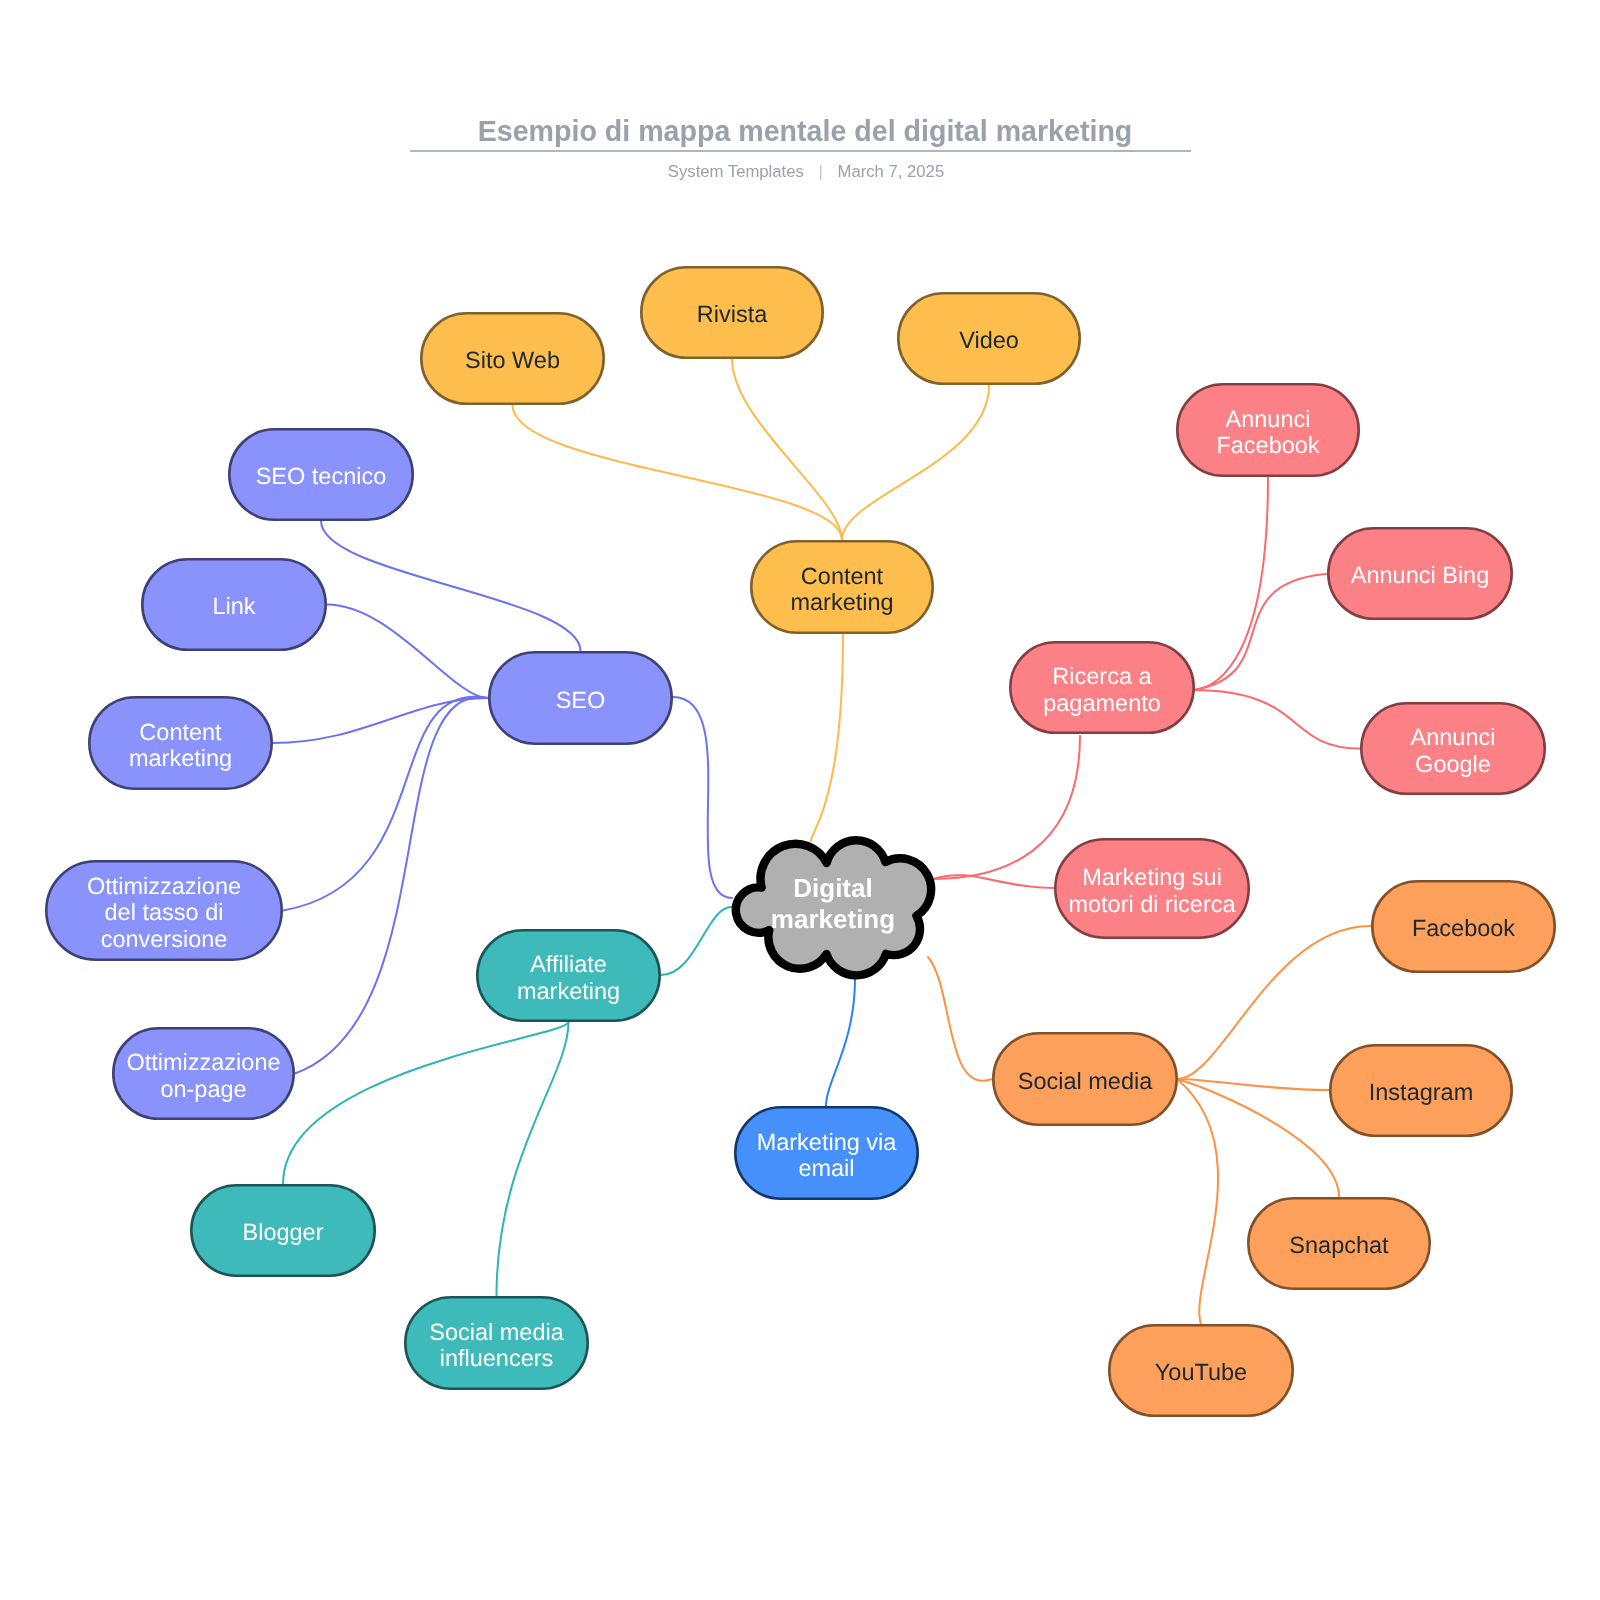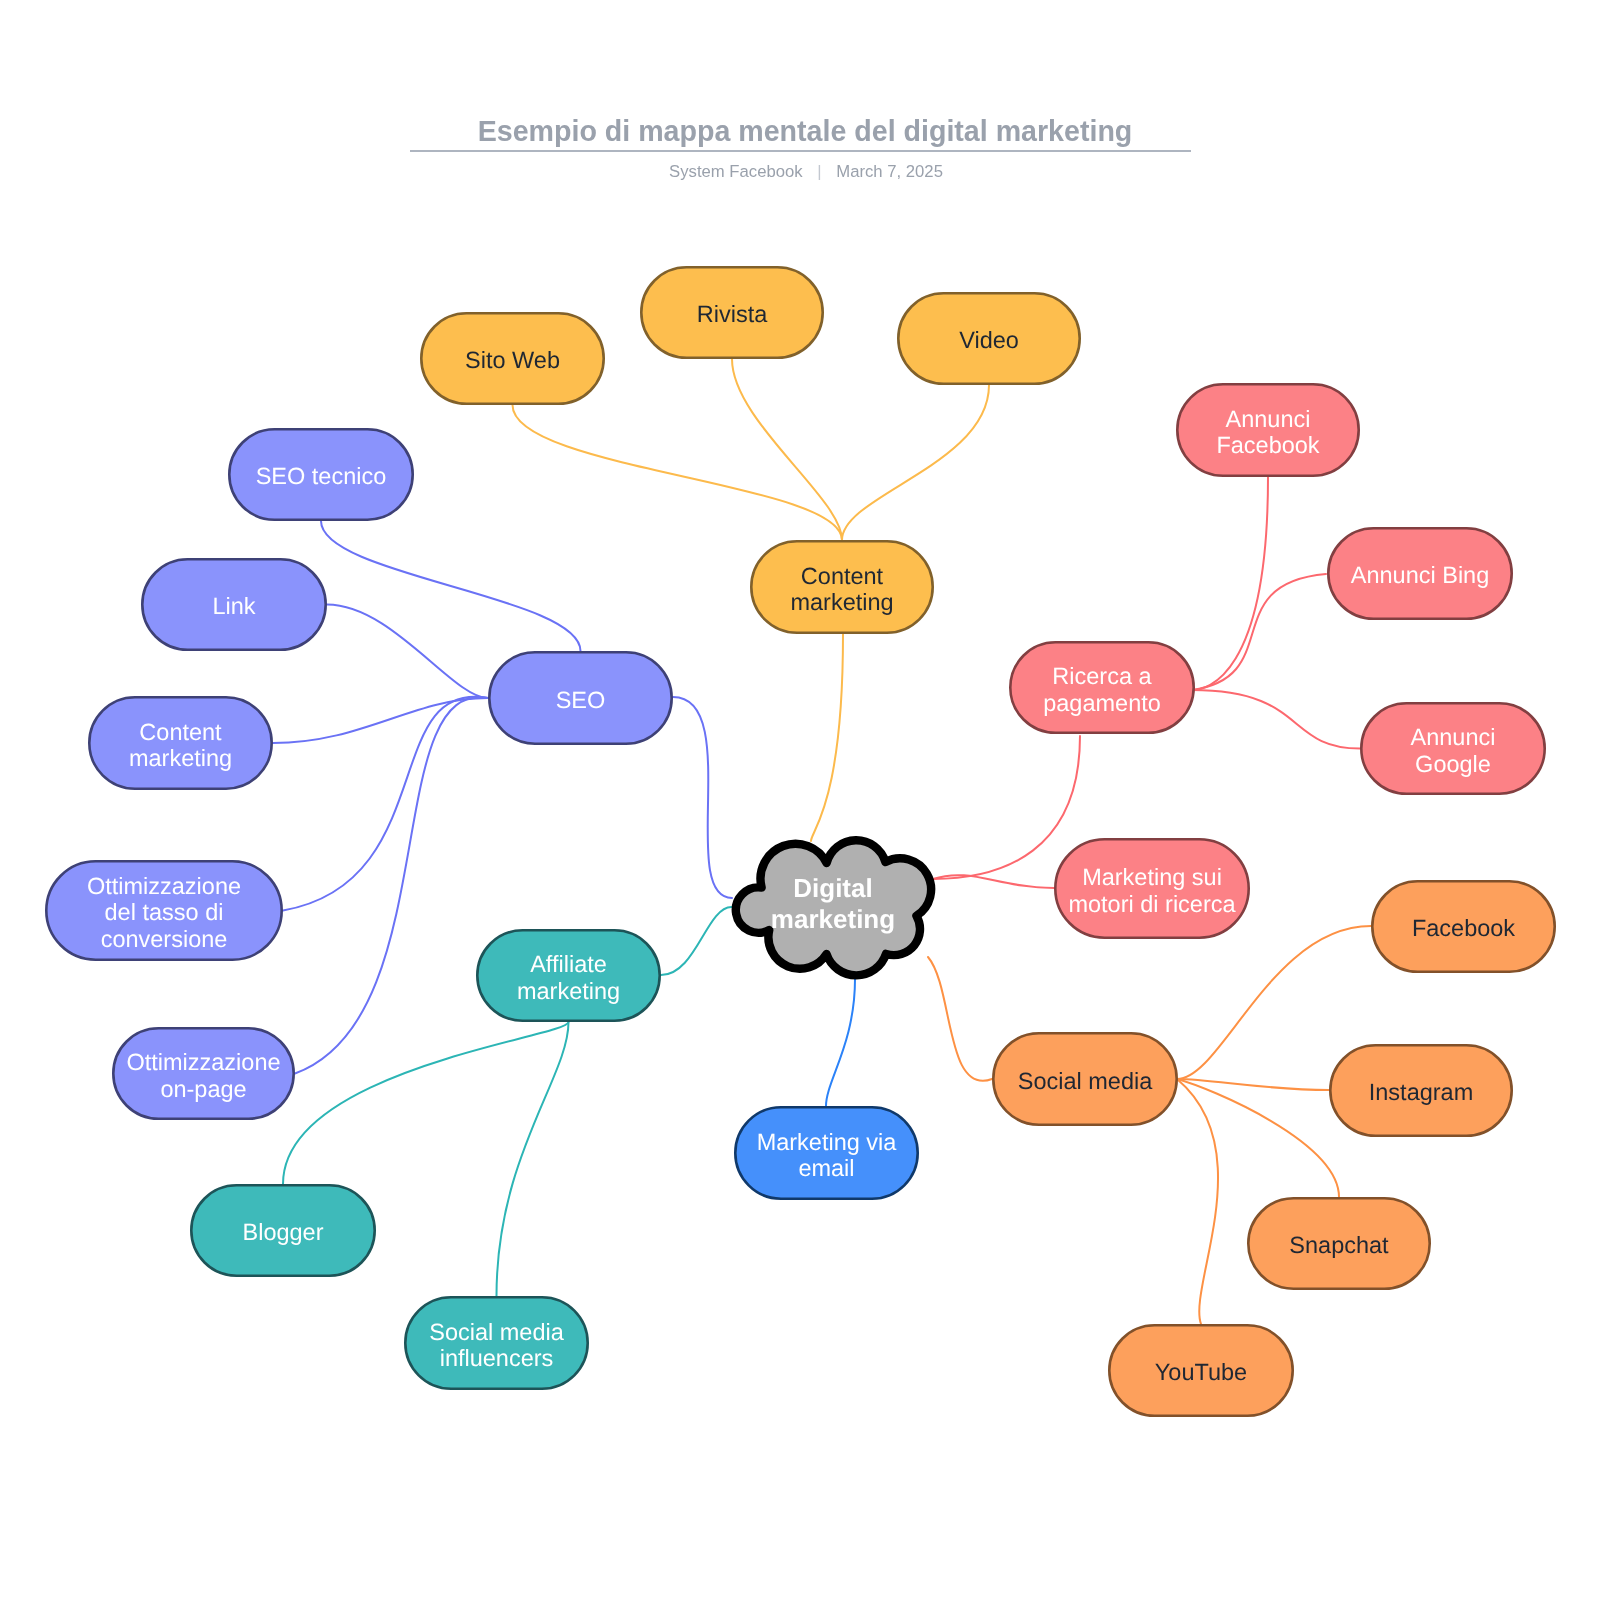--- a/index.html
+++ b/index.html
@@ -16,21 +16,21 @@
   .rootlabel{font-weight:bold;font-size:26px;}
 </style>
 </head>
 <body>
 
 <div class="page">
   <div class="doc-header">
     <div class="doc-title">Esempio di mappa mentale del digital marketing</div>
     <div class="title-rule"></div>
     <div class="doc-sub">
-      <span>System Facebook</span>
+      <span>System Templates</span>
       <span class="sep">|</span>
       <span>March 7, 2025</span>
     </div>
   </div>
   <svg class="map" viewBox="0 0 1600 1600">
     <g id="edges">
         <path d="M843.0,634.0 C843.0,804.0 811.0,831.0 811.0,841.0" fill="none" stroke="#FCBA4C" stroke-width="2" stroke-linecap="round"></path>
         <path d="M512.5,405.0 C512.5,470.0 842.0,482.0 842.0,540.0" fill="none" stroke="#FCBA4C" stroke-width="2" stroke-linecap="round"></path>
         <path d="M732.0,359.0 C732.0,421.0 842.0,498.0 842.0,540.0" fill="none" stroke="#FCBA4C" stroke-width="2" stroke-linecap="round"></path>
         <path d="M989.0,385.0 C989.0,465.0 842.0,495.0 842.0,540.0" fill="none" stroke="#FCBA4C" stroke-width="2" stroke-linecap="round"></path>

